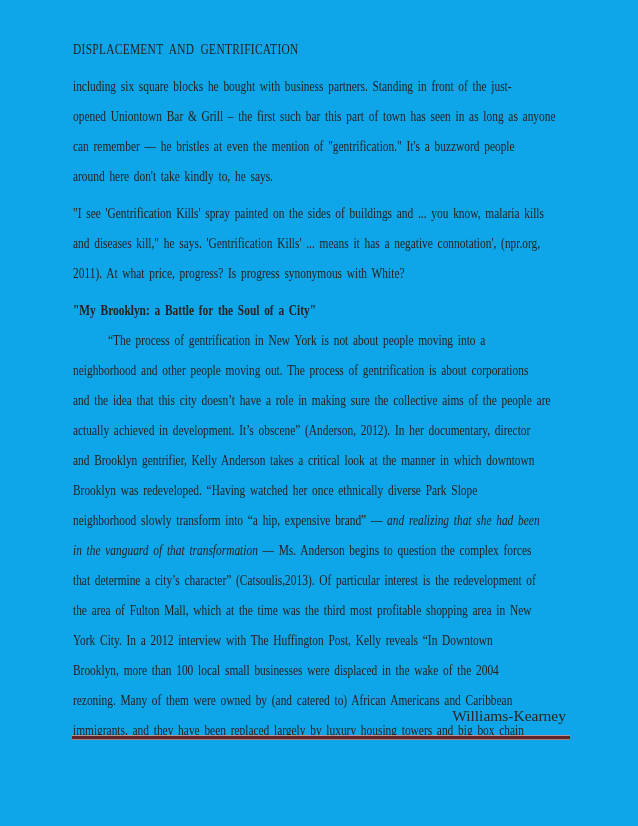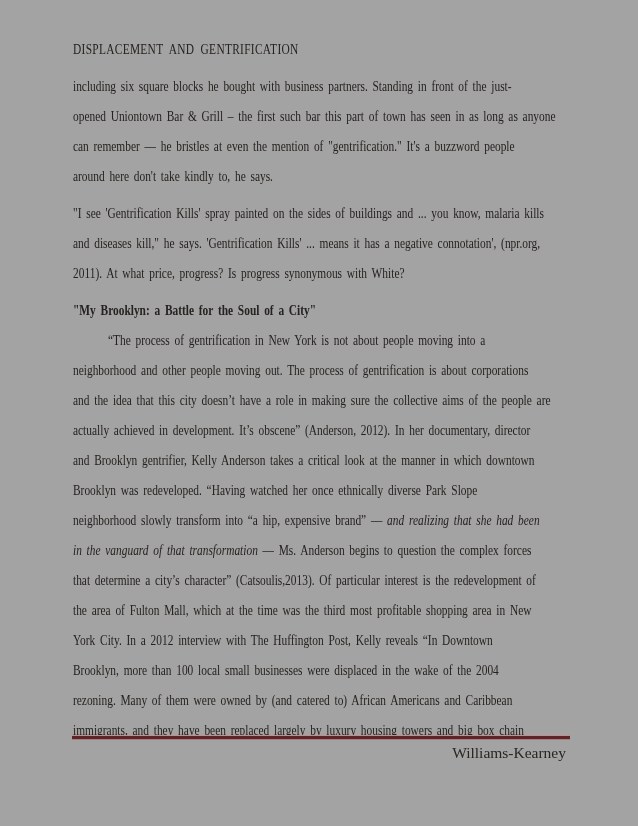--- a/index.html
+++ b/index.html
@@ -1,20 +1,20 @@
 <!DOCTYPE html>
 <html><head>
 <meta charset="utf-8">
 <style>
   html, body { margin: 0; padding: 0; background: #ffffff; }
   .page {
     position: relative;
     width: 638px;
     height: 826px;
-    background: #a3a3a3;
+    background: #0ea5e9;
     overflow: hidden;
     font-family: "Liberation Serif", serif;
     color: #26221f;
   }
   
   .text-col {
     position: absolute;
     left: 73px;
     top: 0;
     width: 660px;
@@ -45,21 +45,21 @@
   .footer-rule {
     position: absolute;
     left: 72px;
     top: 735px;
     width: 498px;
     height: 5px;
     background: linear-gradient(#bb9191 0, #bb9191 1px, #5d2527 1px, #5d2527 4px, #a87e7e 4px, #a87e7e 5px);
   }
   .footer {
     position: absolute;
-    top: 743px;
+    top: 706px;
     right: 72px;
     text-align: right;
     font-size: 15.5px;
     line-height: 20px;
     color: #2a2522;
   }
 </style>
 </head>
 <body>
 

